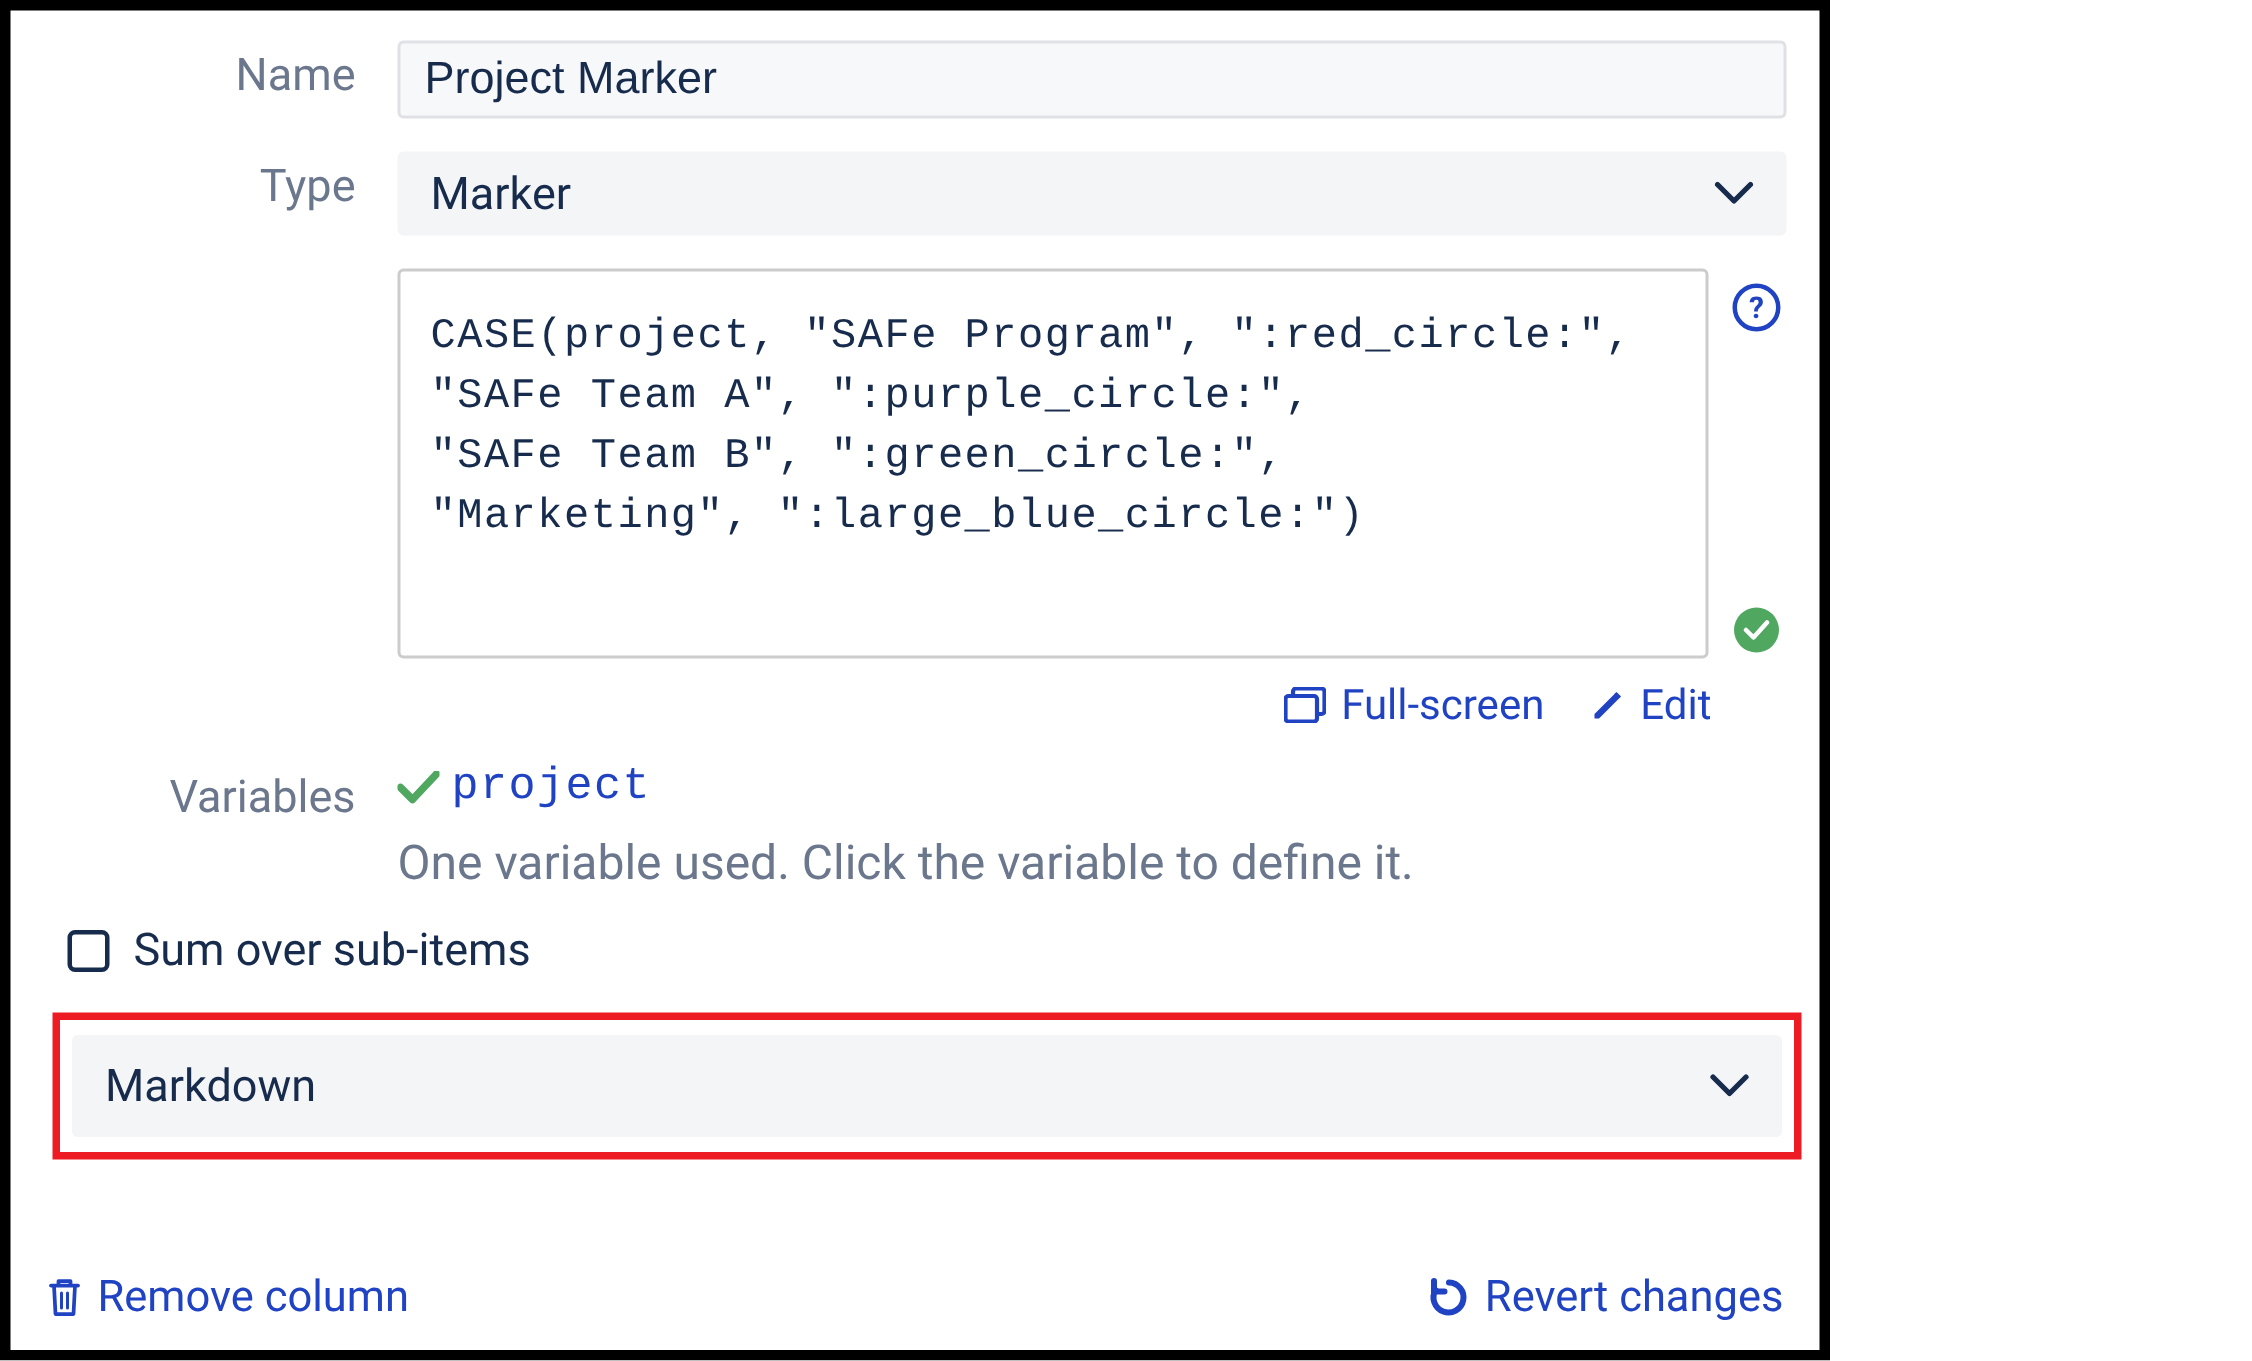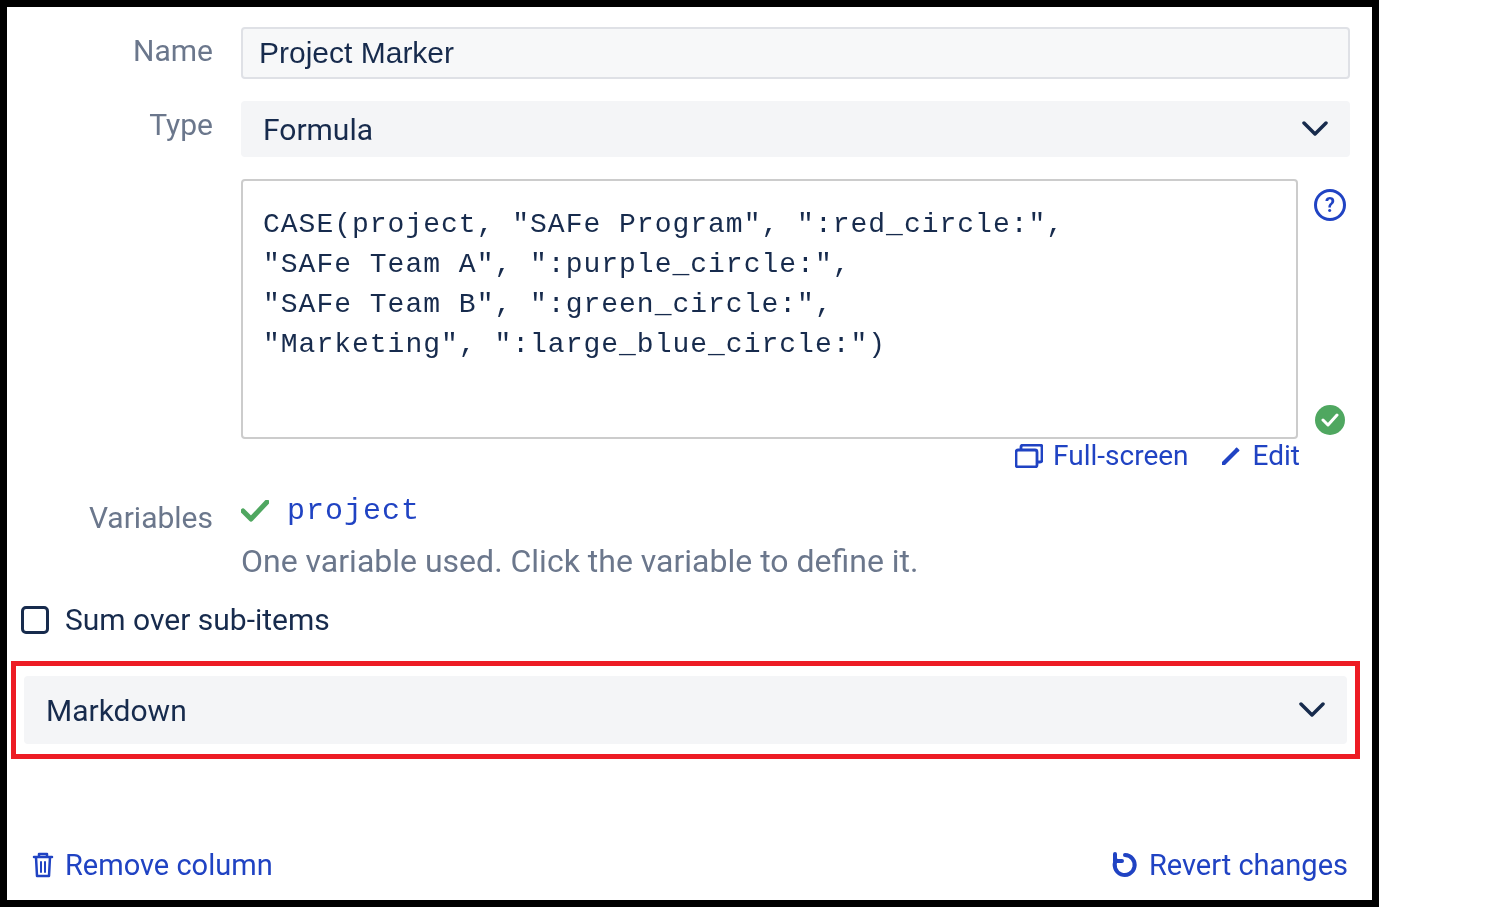--- a/index.html
+++ b/index.html
@@ -4,24 +4,24 @@
 <style>
   * { box-sizing: border-box; }
   body {
     margin: 0;
     padding: 0;
     background: #fff;
     font-family: -apple-system, BlinkMacSystemFont, "Segoe UI", Roboto, Arial, sans-serif;
     color: #172b4d;
   }
   .outer {
-    width: 1379px;
+    width: 1220px;
     height: 907px;
     border: 7px solid #000;
-    padding: 20px 22px 12px 14px;
+    padding: 20px 22px 12px 38px;
     position: relative;
   }
   .row {
     display: flex;
     align-items: flex-start;
     margin-bottom: 22px;
   }
   .label-col {
     width: 220px;
     flex: 0 0 220px;
@@ -101,37 +101,37 @@
     width: 30px; height: 30px;
     border-radius: 50%;
     background:#4fa760;
     display:flex; align-items:center; justify-content:center;
   }
   .ok-icon svg { display:block; }
   .action-bar {
     display:flex;
     justify-content:flex-end;
     gap: 30px;
-    margin-top: 0;
+    margin-top: 14px;
     padding-right: 50px;
   }
   .link-btn {
     display:flex;
     align-items:center;
     gap:10px;
     color:#2043c3;
     font-size:28px;
     cursor:pointer;
   }
   .link-btn .icon { display:flex; align-items:center; }
   .link-btn .icon svg { display:block; }
   .var-row {
     display:flex;
     align-items:center;
-    gap:18px;
+    gap:8px;
     font-size:30px;
   }
   .check-var {
     display:flex; align-items:center;
   }
   .var-name {
     font-family: "Consolas","Menlo","Courier New",monospace;
     color:#2043c3;
     font-size:30px;
     letter-spacing:1px;
@@ -182,21 +182,21 @@
     <div class="label-col">Name</div>
     <div class="field-col">
       <input class="text-input" type="text" value="Project Marker" style="">
     </div>
   </div>
 
   <div class="row">
     <div class="label-col">Type</div>
     <div class="field-col">
       <div class="select-box">
-        <span>Formula</span>
+        <span>Marker</span>
         <span class="chevron">
           <svg width="26" height="16" viewBox="0 0 26 16">
               <path d="M2 2 L13 13 L24 2" stroke="#172b4d" stroke-width="3.5" fill="none" stroke-linecap="round" stroke-linejoin="round"></path>
             </svg>
         </span>
       </div>
     </div>
   </div>
 
   <div class="row">

